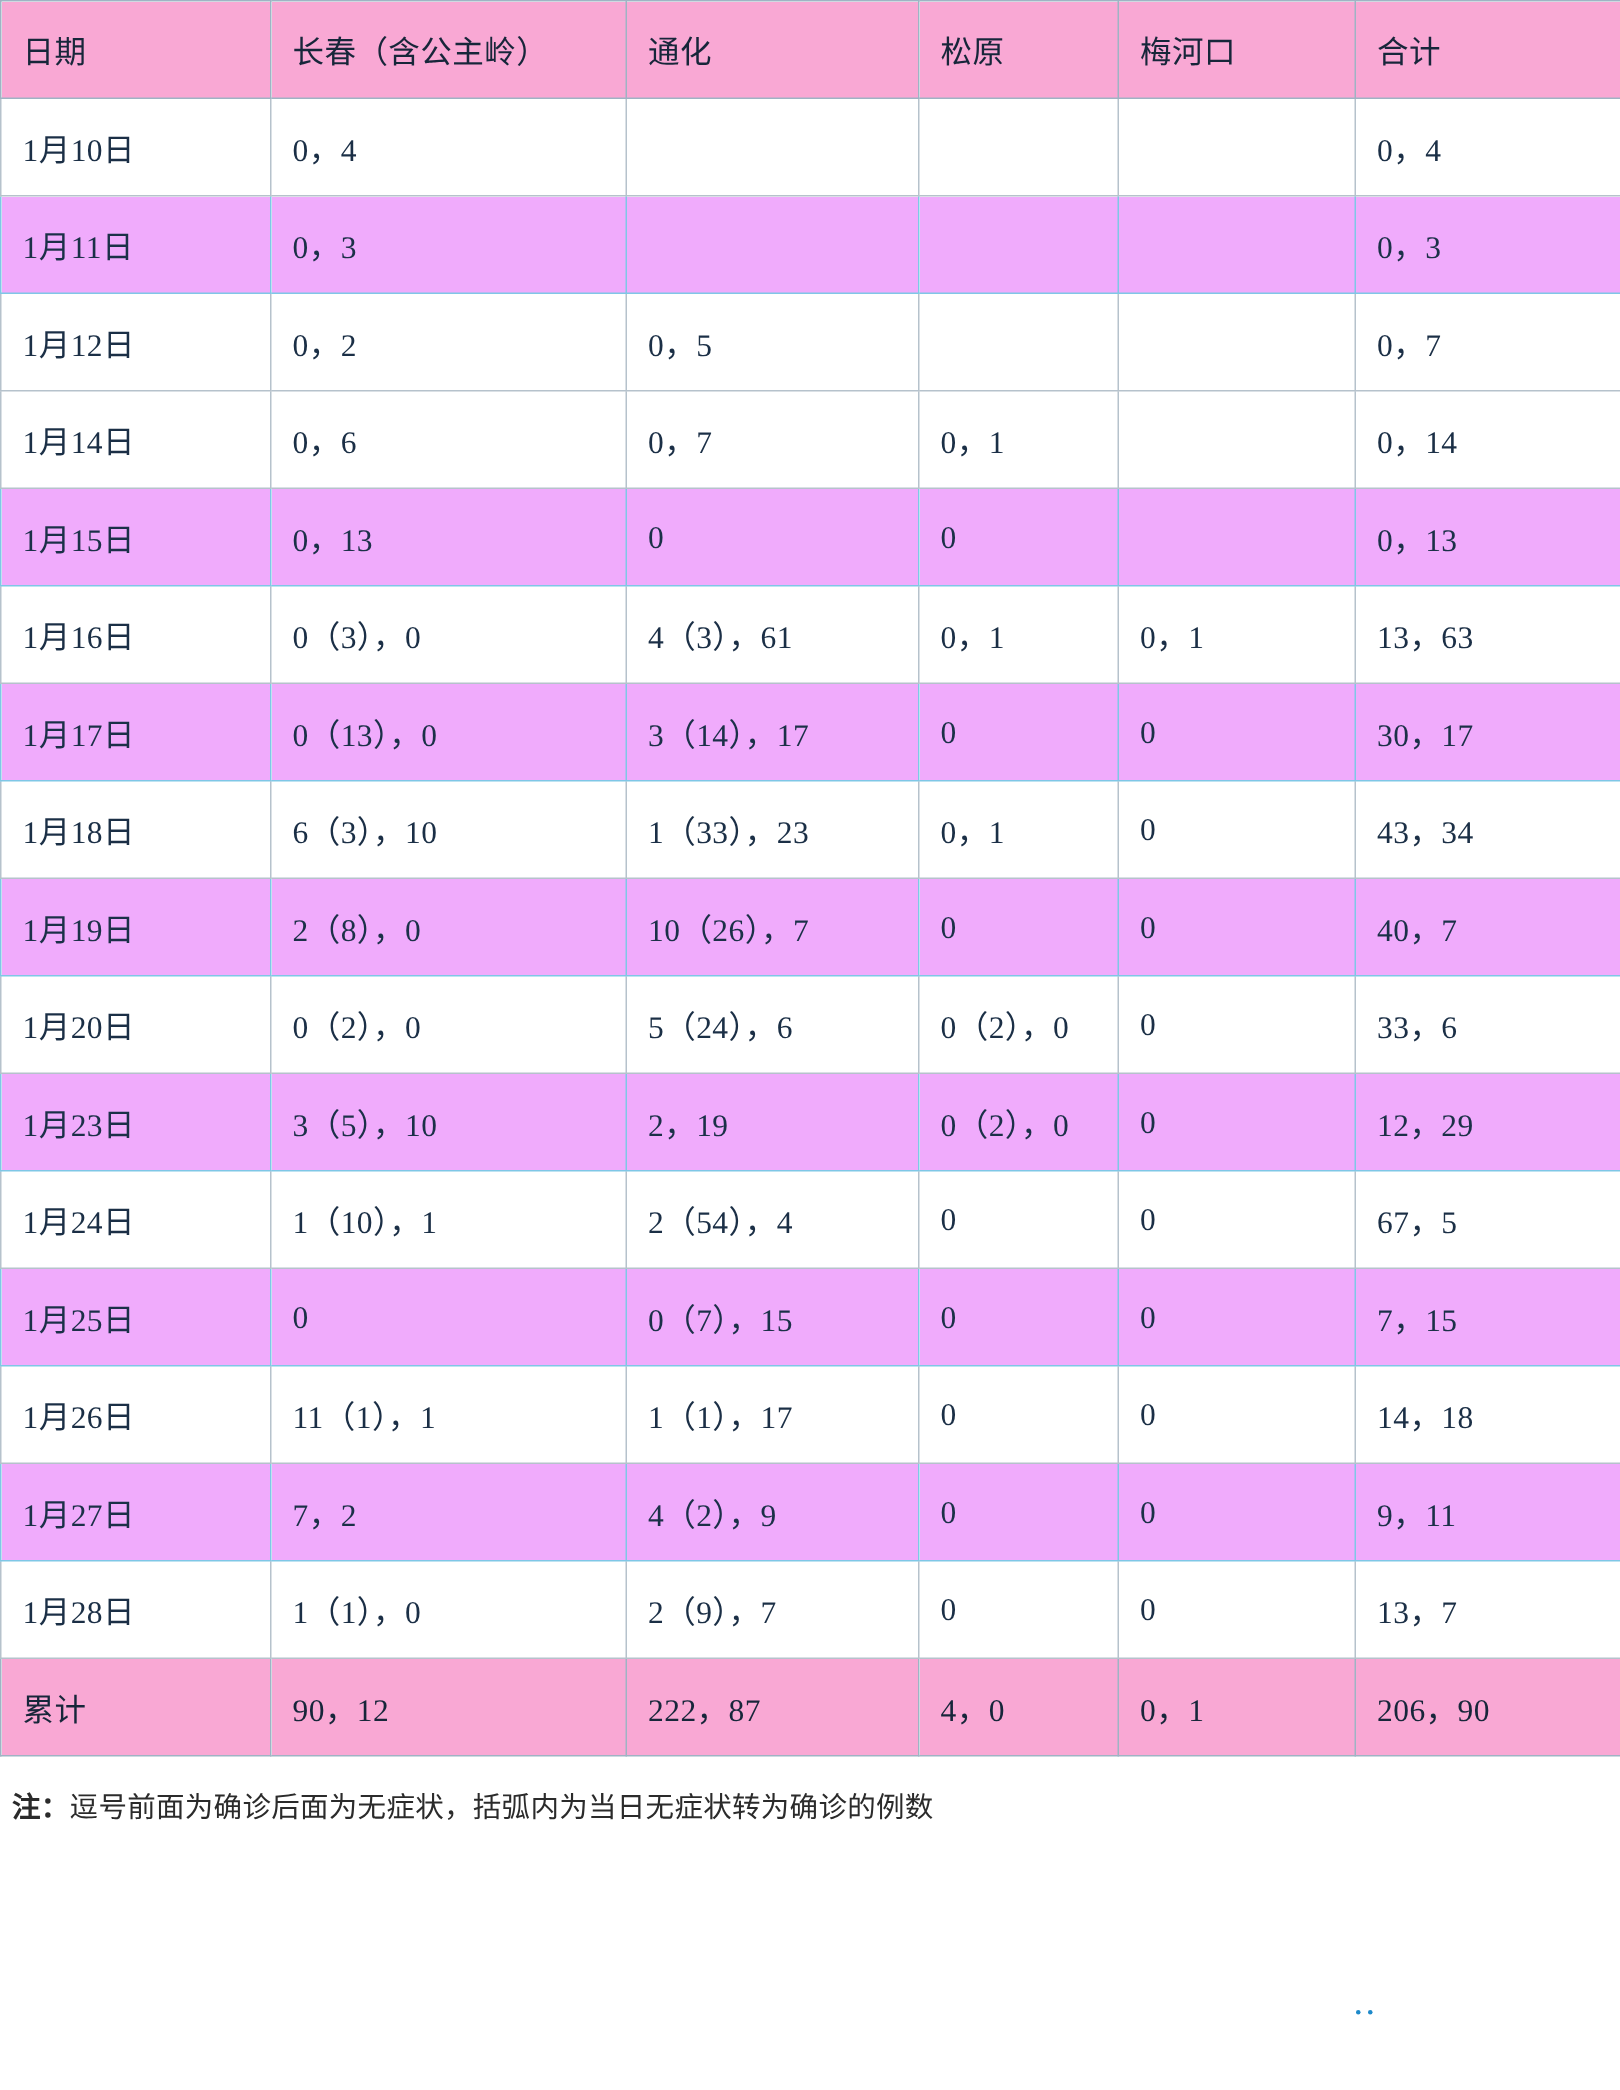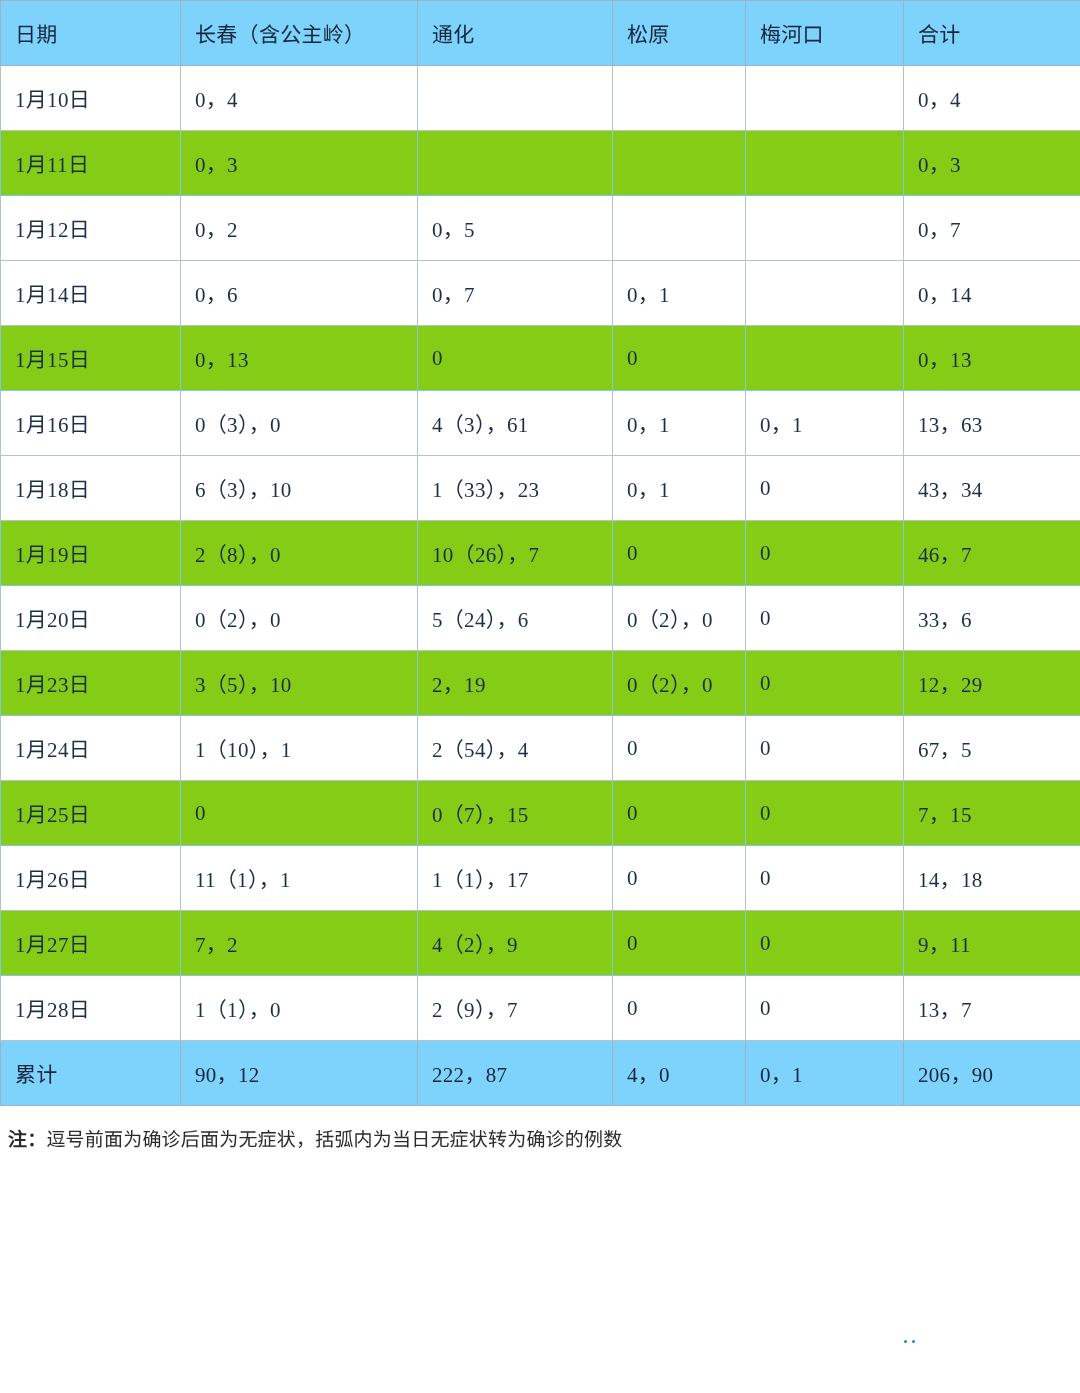--- a/index.html
+++ b/index.html
@@ -40,31 +40,31 @@
     font-weight: normal;
     color: #1b2f46;
     letter-spacing: 0.3px;
     white-space: nowrap;
     overflow: hidden;
   }
 
   
   #epi-table tr.r-head th,
   #epi-table tr.r-total td {
-    background: #7dd3fc;
+    background: #f9a8d4;
     color: #17263a;
     border-color: #9fb3c4;
   }
 
   
   #epi-table tr.r-white td {
     background: #ffffff;
   }
   #epi-table tr.r-blue td {
-    background: #84cc16;
+    background: #f0abfc;
     color: #1b3048;
     border-color: #7fc7e6;
     margin-top: 23px;
   }
 
   
   #epi-table td.faded {
     color: #56a9cd;
   }
 
@@ -197,35 +197,43 @@
         <td>0，13</td>
       </tr>
       <tr class="r-white">
         <td>1月16日</td>
         <td>0（3），0</td>
         <td>4（3），61</td>
         <td>0，1</td>
         <td>0，1</td>
         <td>13，63</td>
       </tr>
+      <tr class="r-blue">
+        <td>1月17日</td>
+        <td>0（13），0</td>
+        <td>3（14），17</td>
+        <td>0</td>
+        <td>0</td>
+        <td>30，17</td>
+      </tr>
       <tr class="r-white">
         <td>1月18日</td>
         <td>6（3），10</td>
         <td>1（33），23</td>
         <td>0，1</td>
         <td>0</td>
         <td>43，34</td>
       </tr>
       <tr class="r-blue">
         <td>1月19日</td>
         <td>2（8），0</td>
         <td>10（26），7</td>
         <td>0</td>
         <td>0</td>
-        <td class="faded">46，7</td>
+        <td class="faded">40，7</td>
       </tr>
       <tr class="r-white">
         <td>1月20日</td>
         <td>0（2），0</td>
         <td>5（24），6</td>
         <td>0（2），0</td>
         <td>0</td>
         <td>33，6</td>
       </tr>
       <tr class="r-blue">

